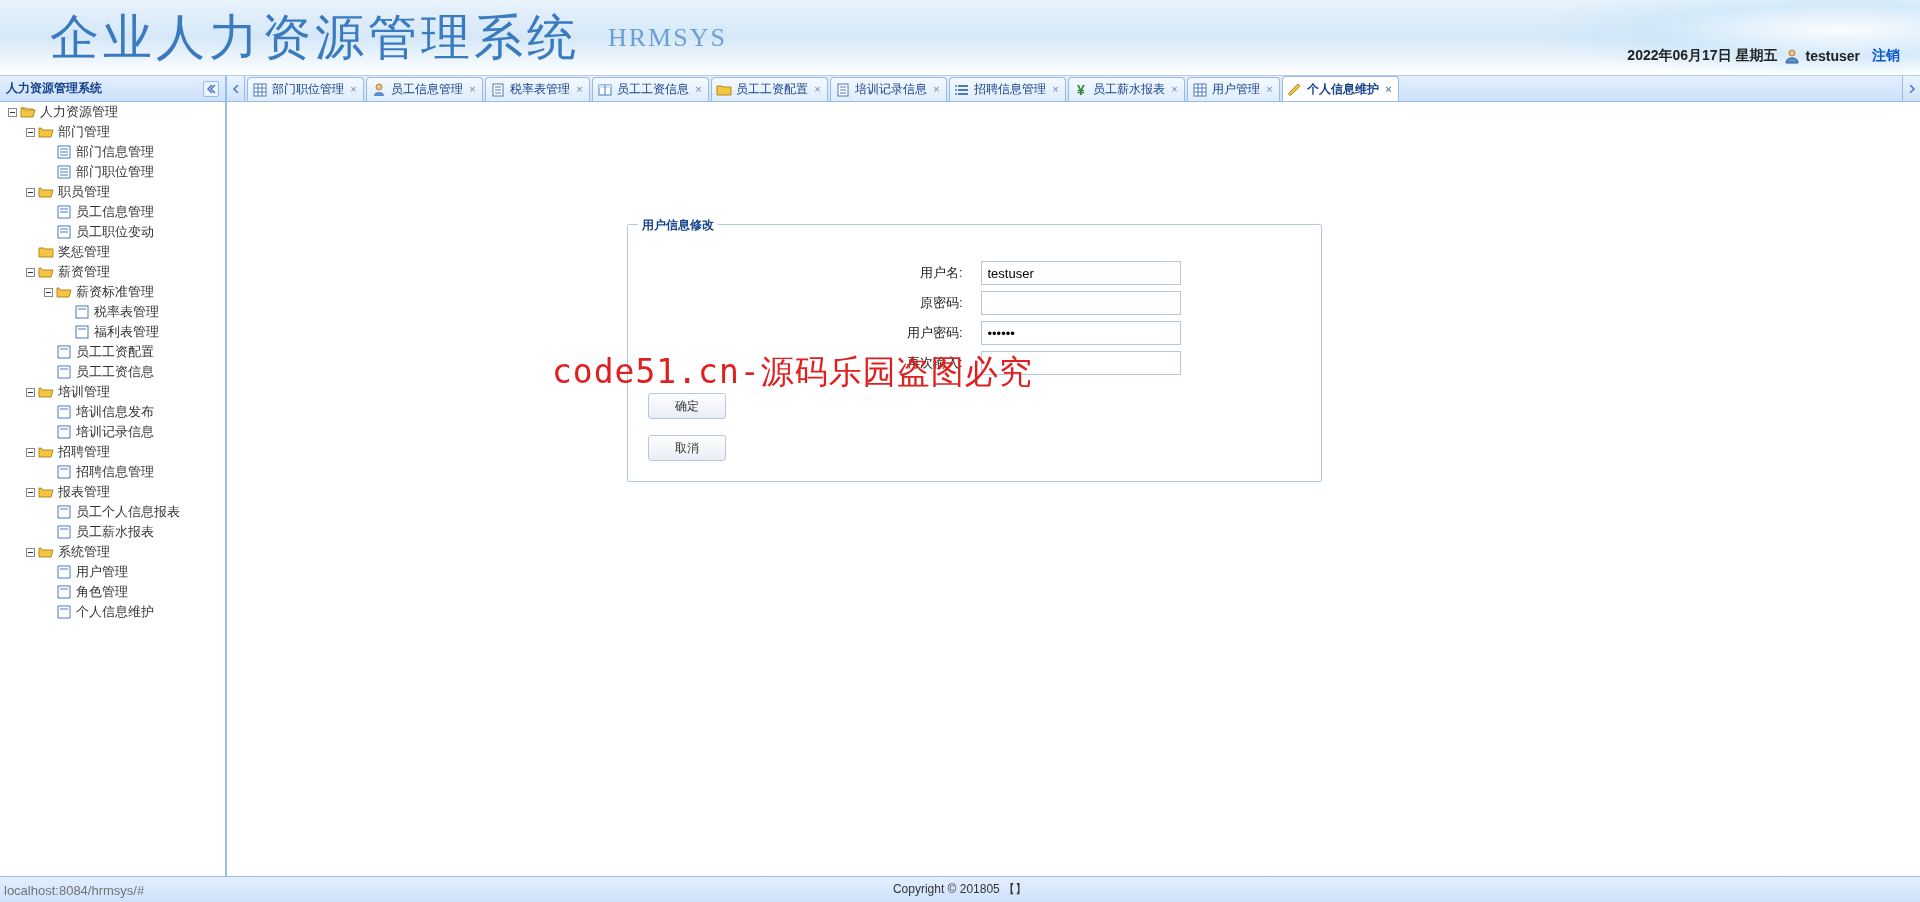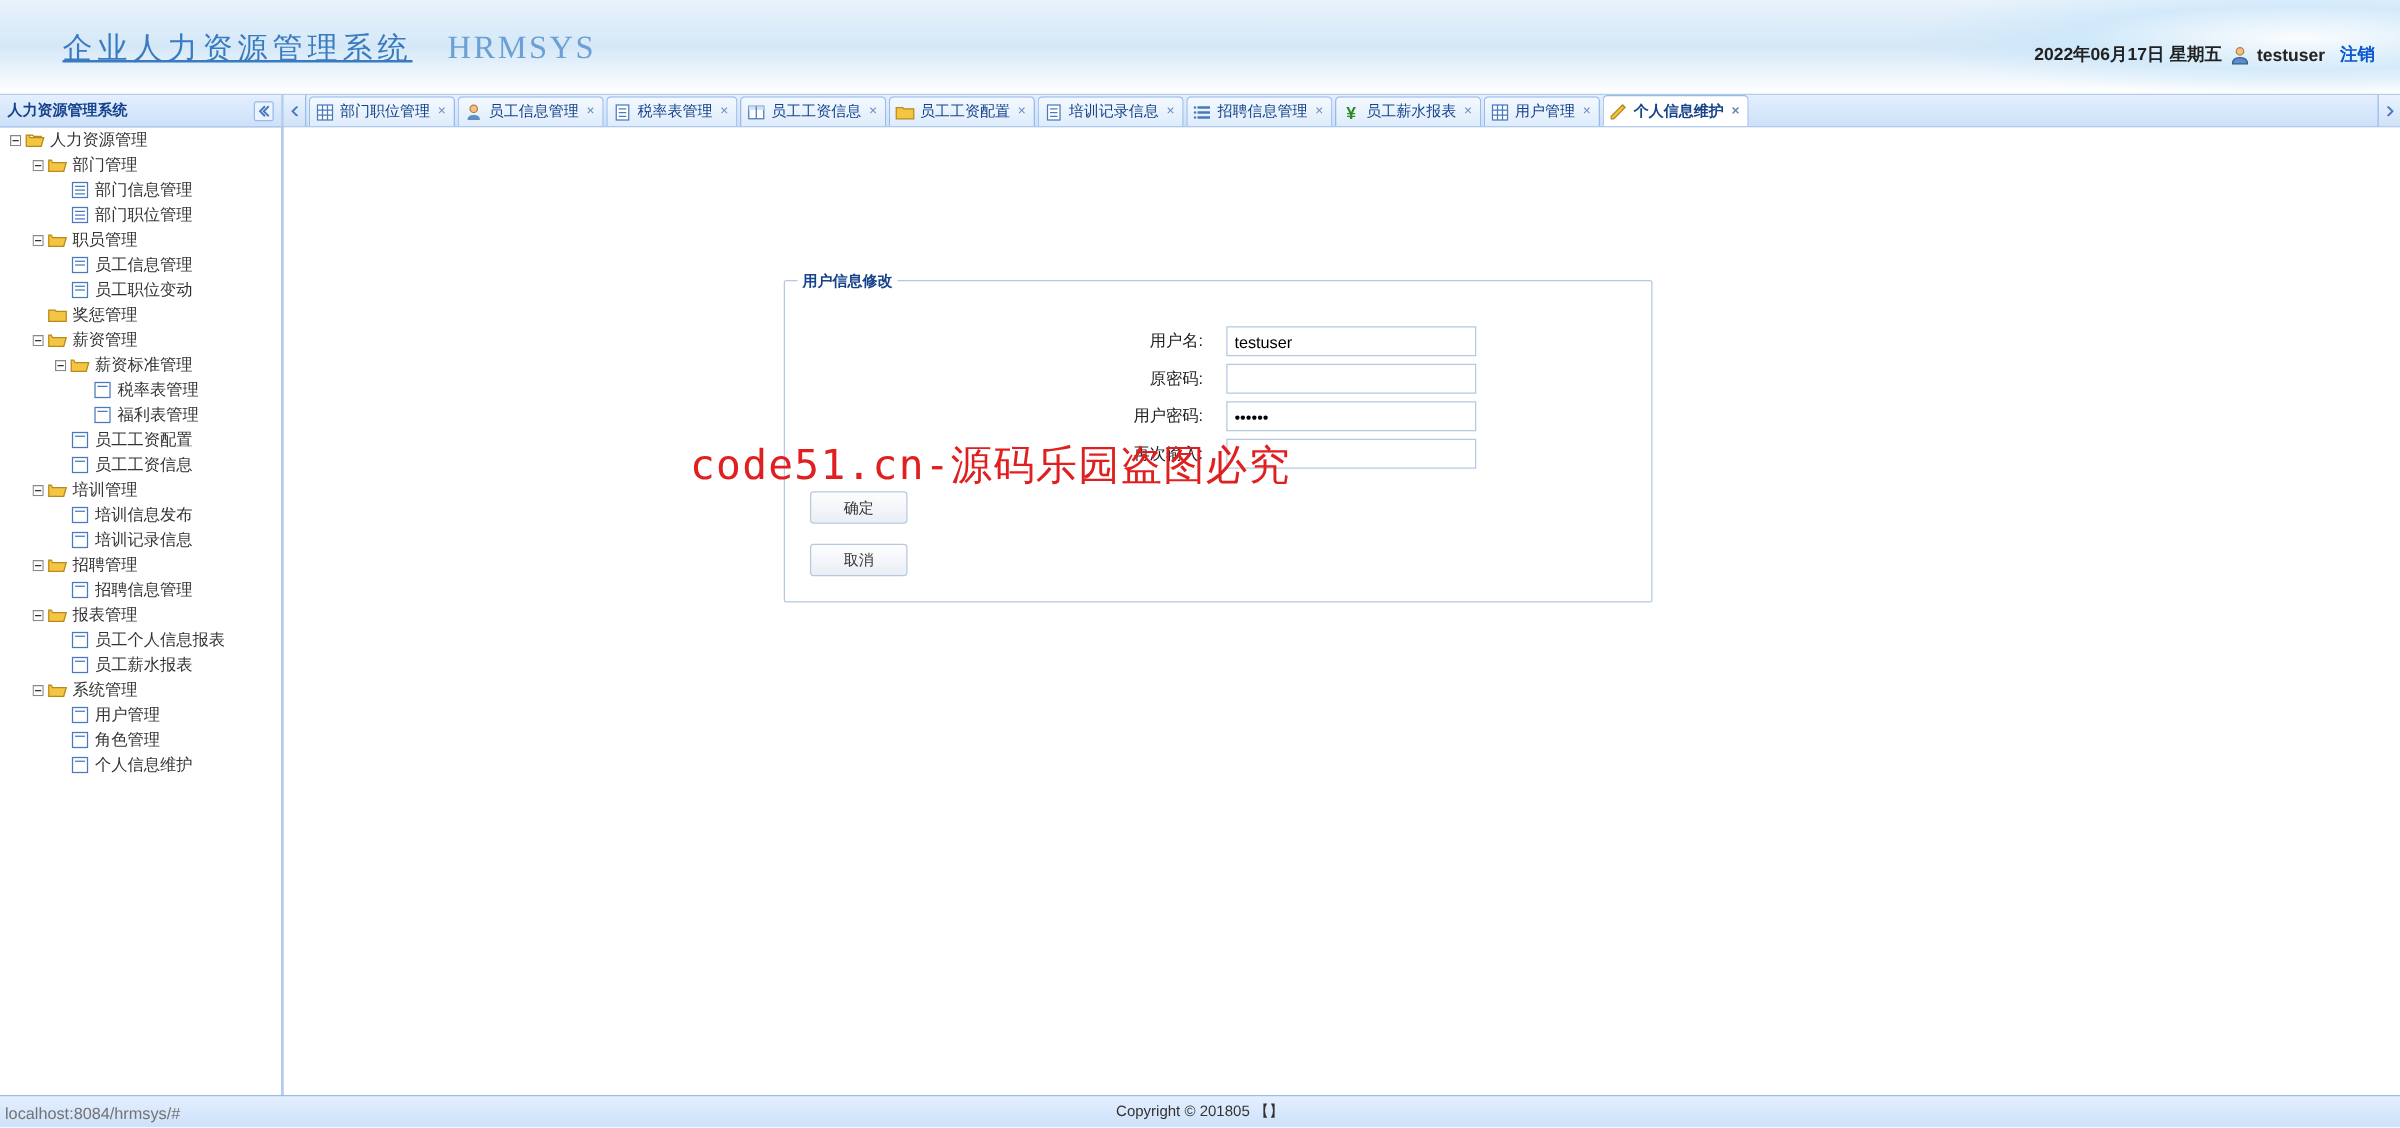--- a/index.html
+++ b/index.html
@@ -1,22 +1,22 @@
 <!DOCTYPE html>
 <html><head>
 <meta charset="utf-8">
 <style>
 * { box-sizing: border-box; margin: 0; padding: 0; }
 body { font-family: Arial, "Microsoft YaHei", sans-serif; font-size: 12px; color: #333; overflow: hidden; width: 1920px; height: 902px; background: #fff; }
 
 .header { height: 76px; background: linear-gradient(to bottom, #e8f2fb 0%, #d5e8f8 50%, #fff 100%); border-bottom: 1px solid #b3cde8; position: relative; display: flex; align-items: center; padding-left: 50px; }
 .header-clouds { position: absolute; right: 0; top: 0; width: 400px; height: 76px; background: radial-gradient(ellipse at 80% 40%, rgba(255,255,255,0.9) 0%, rgba(200,230,250,0.6) 40%, transparent 70%); }
-.header-title { font-size: 24px; color: #3a7bbf; font-weight: normal; letter-spacing: 4px; font-family: "STKaiti", "KaiTi", serif; text-decoration: underline; }
+.header-title { font-size: 49px; color: #3a7bbf; font-weight: normal; letter-spacing: 4px; font-family: "STKaiti", "KaiTi", serif; }
 .header-subtitle { font-size: 26px; color: #6aa0d4; margin-left: 28px; font-family: cursive; letter-spacing: 2px; }
-.header-info { position: absolute; right: 20px; bottom: 22px; display: flex; align-items: center; gap: 6px; font-size: 14px; font-weight: bold; color: #222; }
+.header-info { position: absolute; right: 20px; bottom: 10px; display: flex; align-items: center; gap: 6px; font-size: 14px; font-weight: bold; color: #222; }
 .header-info .logout { color: #0b57d0; cursor: pointer; font-weight: bold; margin-left: 6px; }
 .user-icon-svg { width:16px; height:16px; }
 
 .body-wrap { display: flex; height: calc(902px - 76px - 26px); }
 
 .sidebar { width: 226px; border-right: 1px solid #99bbe8; background: #fff; display: flex; flex-direction: column; justify-content: center; }
 .sidebar-header { height: 26px; background: linear-gradient(to bottom, #e4efff 0%, #cde1f9 100%); border-bottom: 1px solid #99bbe8; display: flex; align-items: center; padding: 0 6px; justify-content: space-between; }
 .sidebar-title { font-weight: bold; color: #15428b; font-size: 12px; }
 .collapse-btn { width: 16px; height: 16px; border: 1px solid #99bbe8; background: #eaf3ff; display: flex; align-items: center; justify-content: center; cursor: pointer; border-radius: 2px; }
 .collapse-btn svg { width: 10px; height: 10px; }

